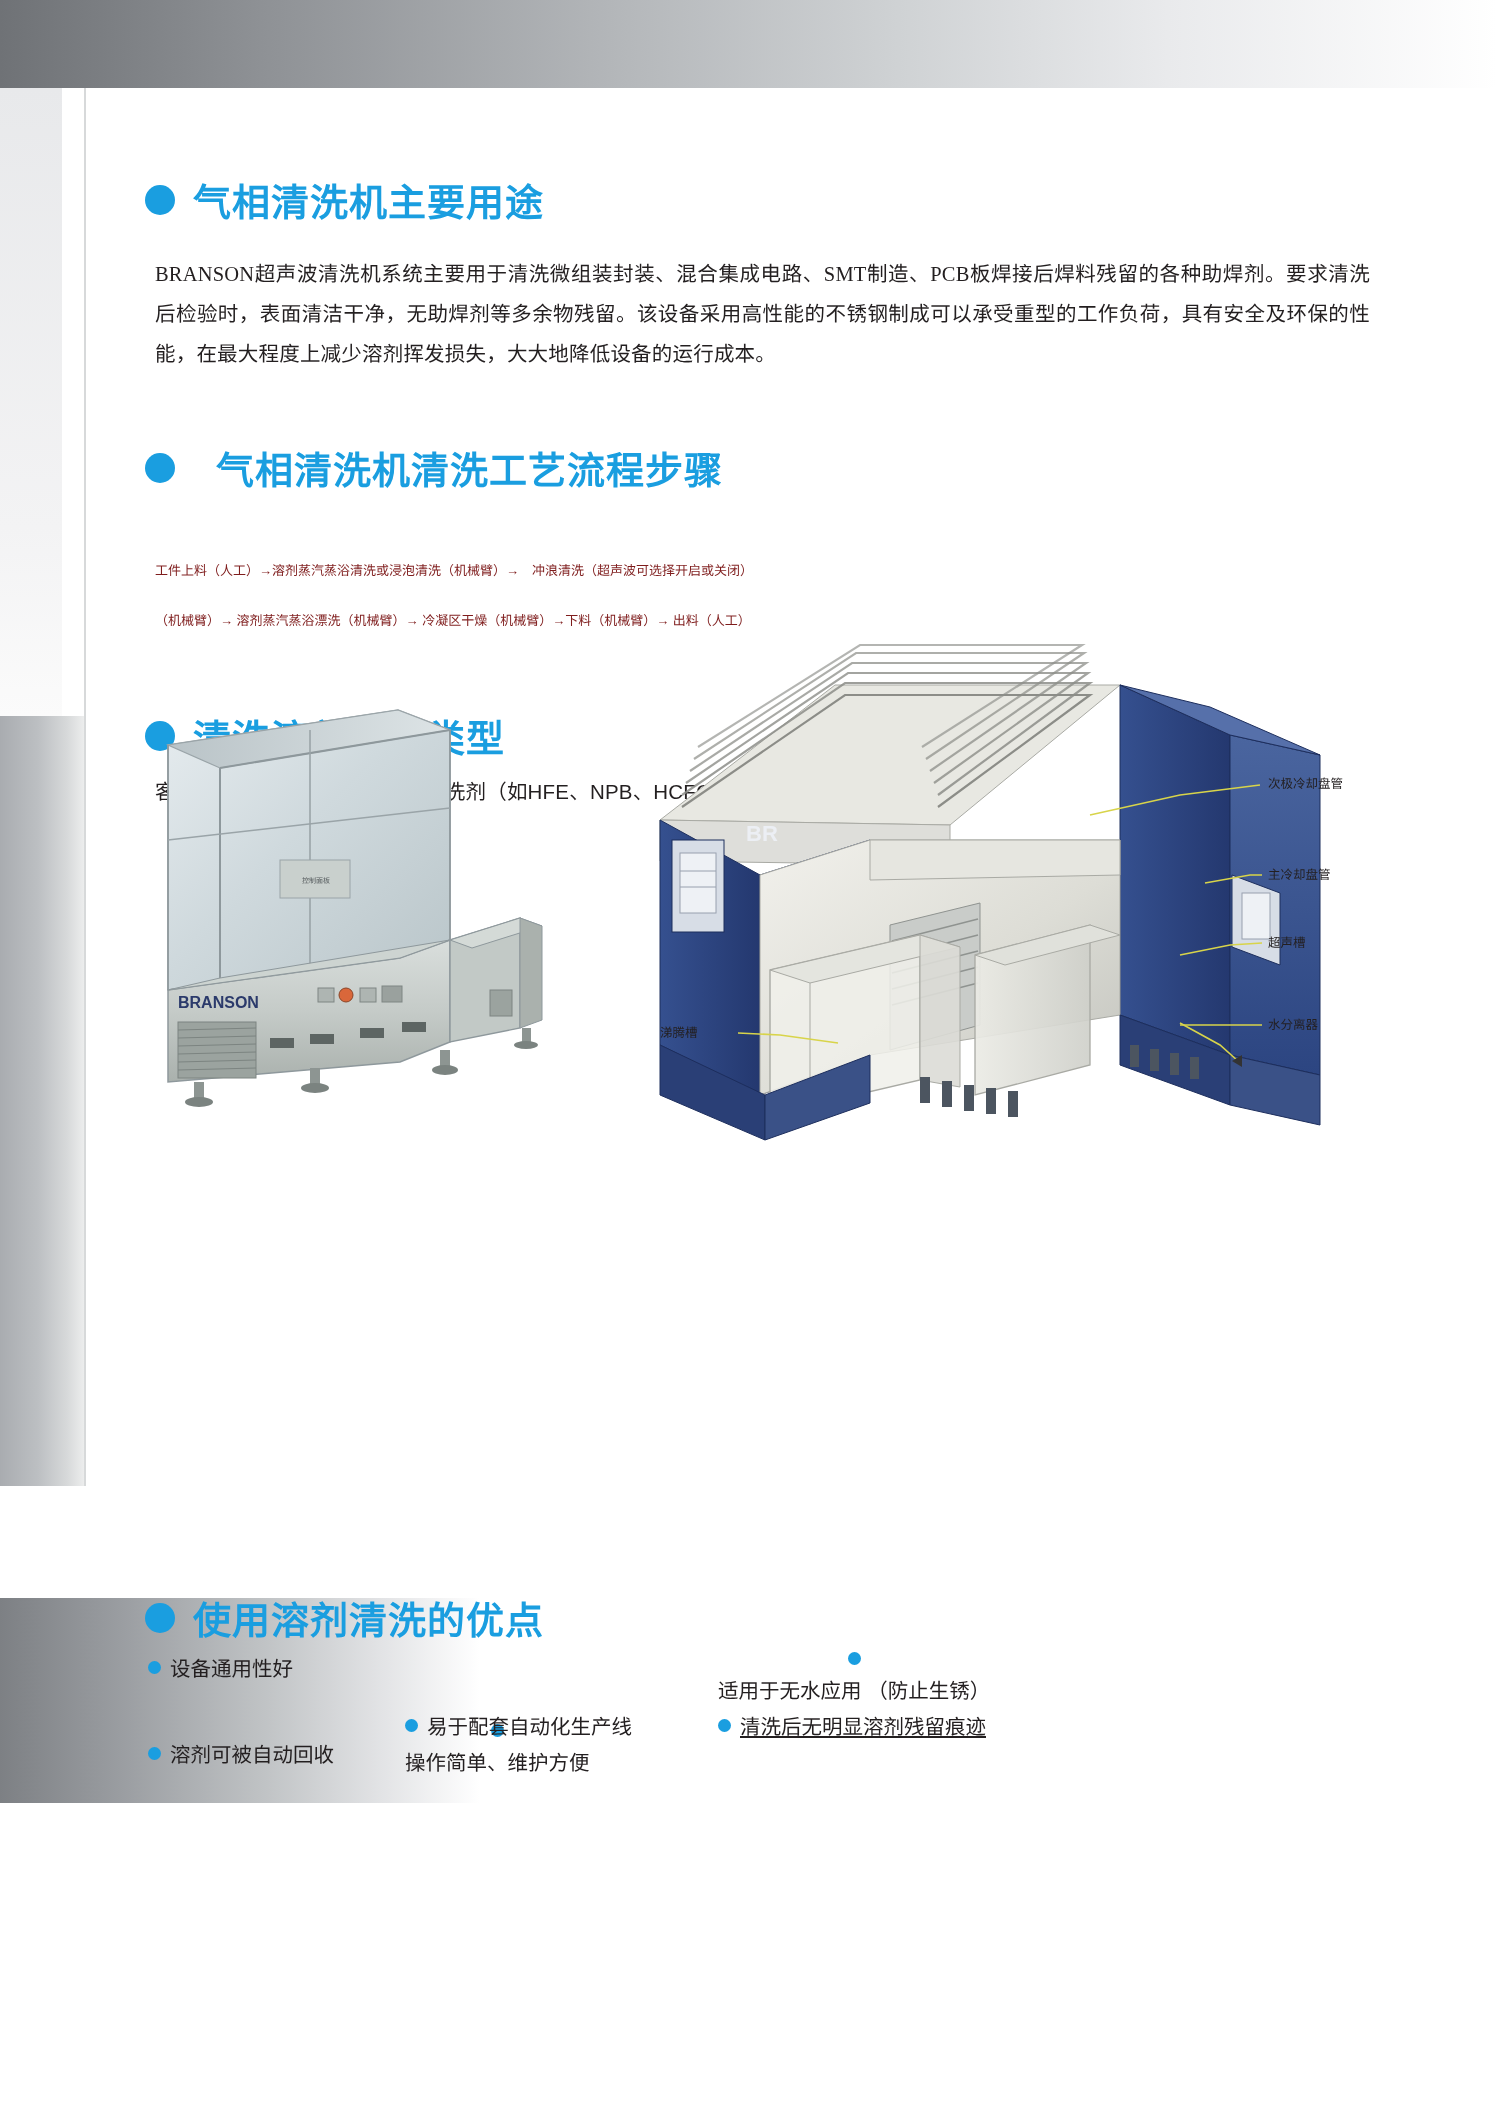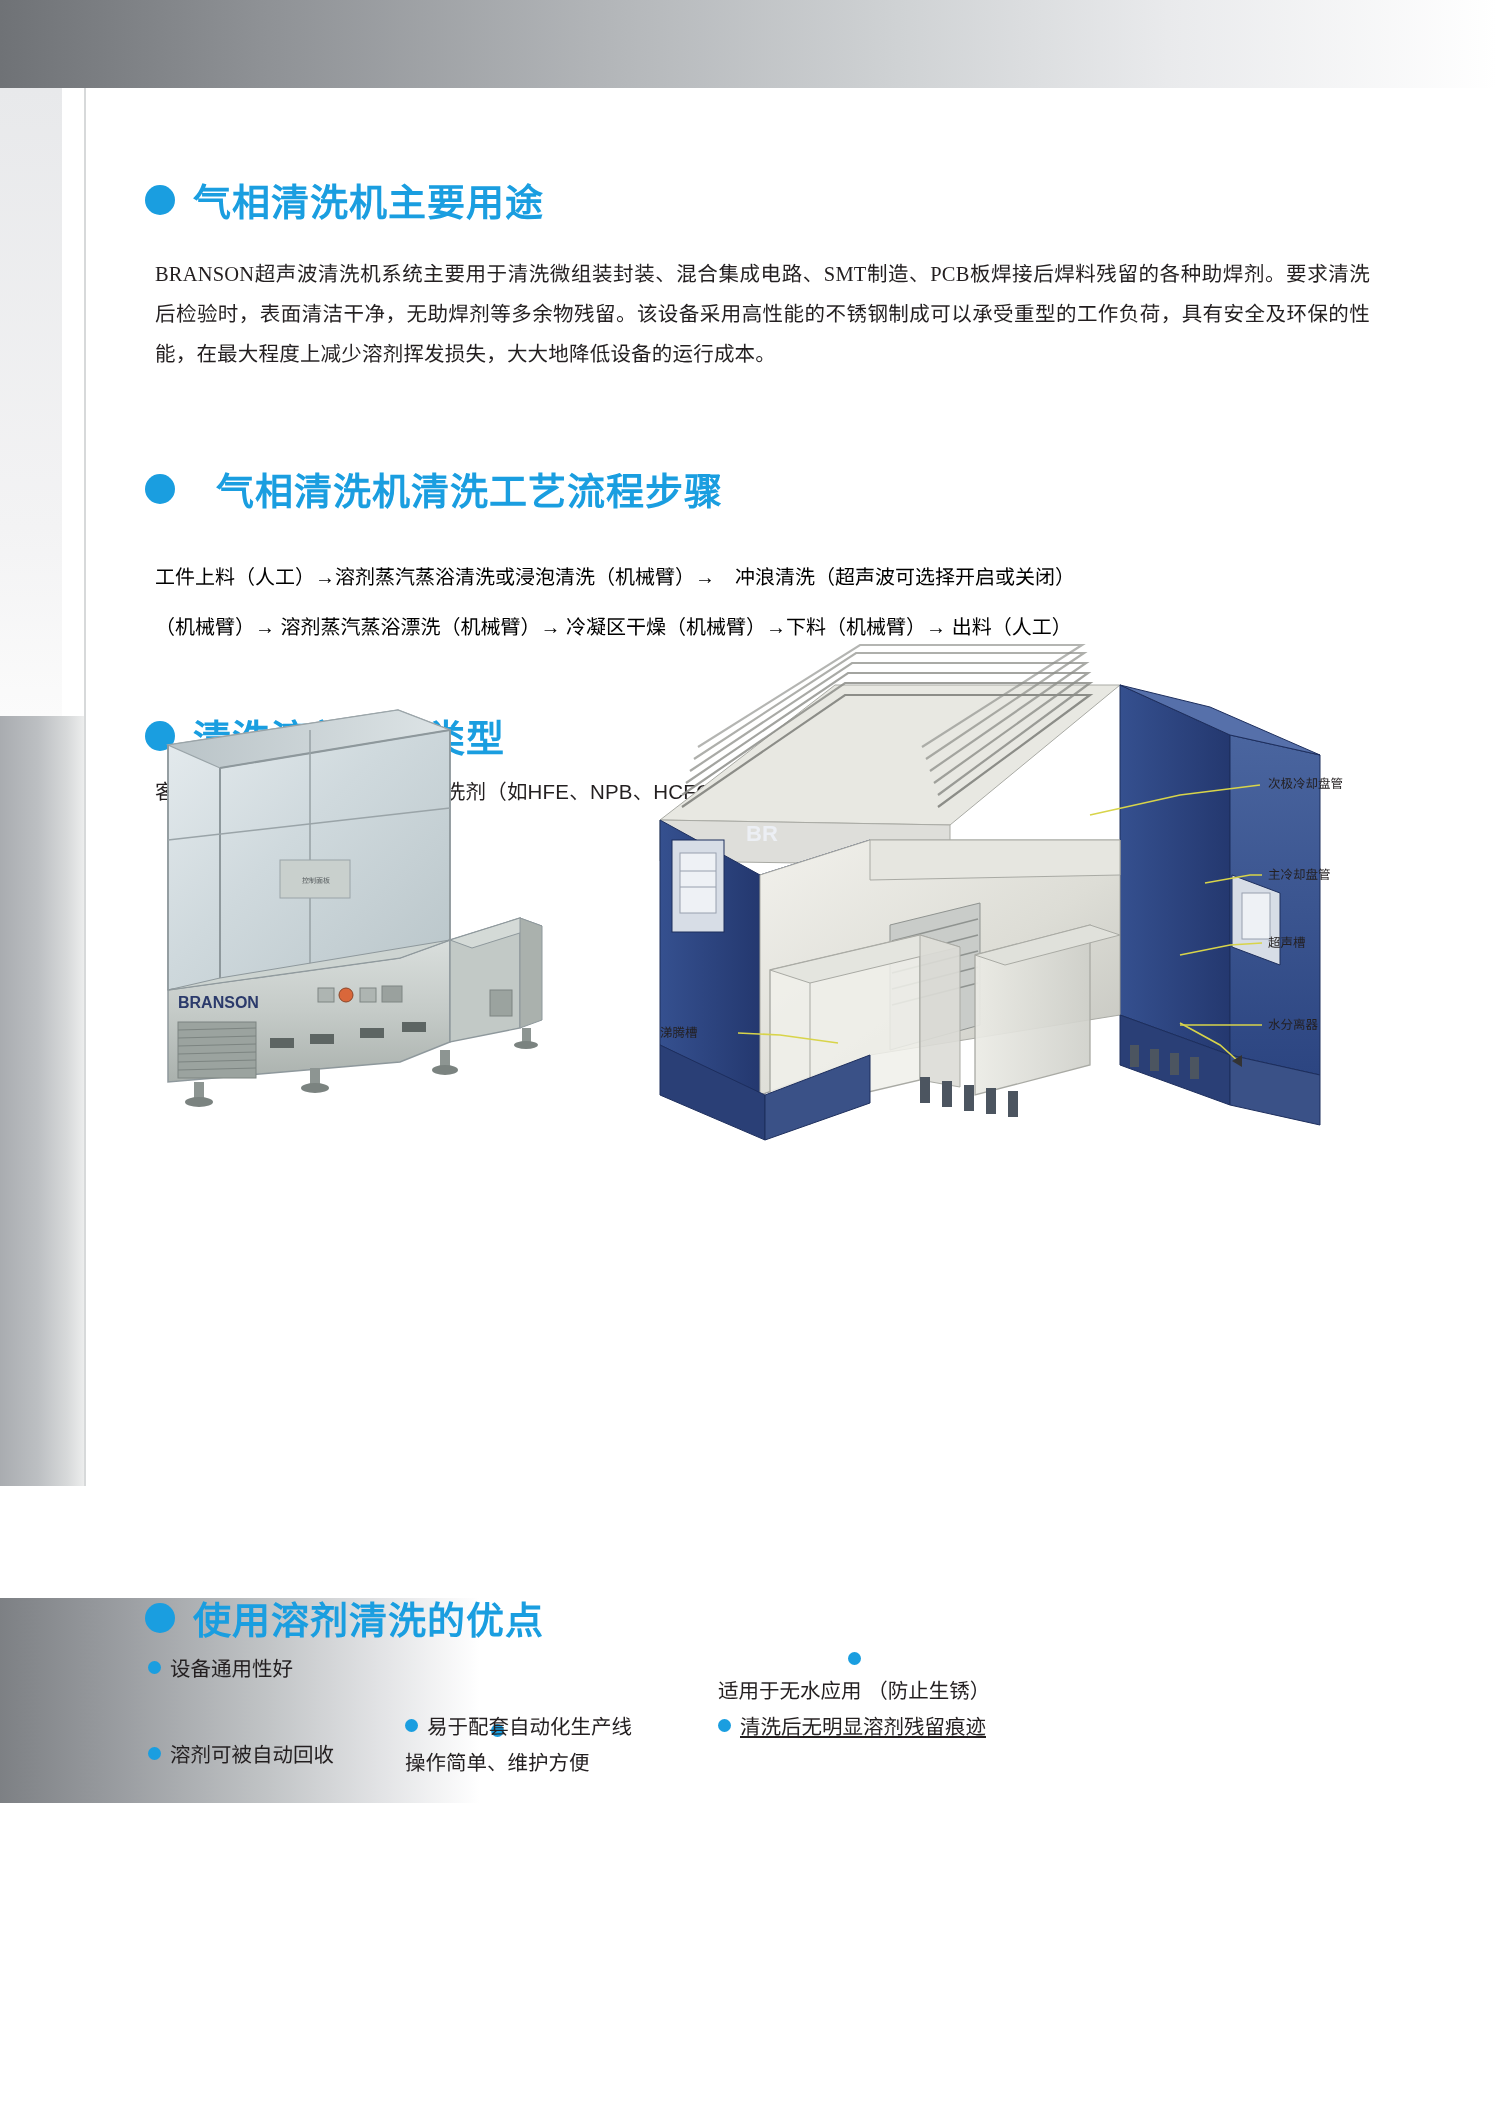--- a/index.html
+++ b/index.html
@@ -86,22 +86,22 @@
   .para {
     position: absolute;
     font-size: 20.5px;
     color: #231f20;
     line-height: 1.95;
     letter-spacing: 0.2px;
   }
 
   .flow-line {
     position: absolute;
-    font-size: 20px;
-    color: #000000;
+    font-size: 13px;
+    color: #7f1d1d;
     line-height: 1.95;
     white-space: nowrap;
   }
 
   
   .photo-machine {
     position: absolute;
     left: 150px;
     top: 690px;
     width: 430px;
@@ -144,21 +144,21 @@
   <div class="left-vert-line"></div>
   <div class="bottom-bar"></div>
 
   <div class="section-head" style="left:145px; top:172px;">
     <span class="bullet-dot"></span>
     <span class="section-title">气相清洗机主要用途</span>
   </div>
 
   <div class="para" style="left:155px; top:255px; width:1215px; text-align:justify;font-family:Liberation Serif, serif;">BRANSON超声波清洗机系统主要用于清洗微组装封装、混合集成电路、SMT制造、PCB板焊接后焊料残留的各种助焊剂。要求清洗后检验时，表面清洁干净，无助焊剂等多余物残留。该设备采用高性能的不锈钢制成可以承受重型的工作负荷，具有安全及环保的性能，在最大程度上减少溶剂挥发损失，大大地降低设备的运行成本。</div>
 
-  <div class="section-head" style="left:145px; top:461px;gap:41px;">
+  <div class="section-head" style="left:145px; top:440px;gap:41px;">
     <span class="bullet-dot"></span>
     <span class="section-title">气相清洗机清洗工艺流程步骤</span>
   </div>
 
   <div class="flow-line" style="left:155px; top:558px;">工件上料（人工）→溶剂蒸汽蒸浴清洗或浸泡清洗（机械臂）→　冲浪清洗（超声波可选择开启或关闭）</div>
   <div class="flow-line" style="left:155px; top:608px;">（机械臂）→ 溶剂蒸汽蒸浴漂洗（机械臂）→ 冷凝区干燥（机械臂）→下料（机械臂）→ 出料（人工）</div>
 
   <div class="section-head" style="left:145px; top:708px;">
     <span class="bullet-dot"></span>
     <span class="section-title">清洗溶剂选用类型</span>

